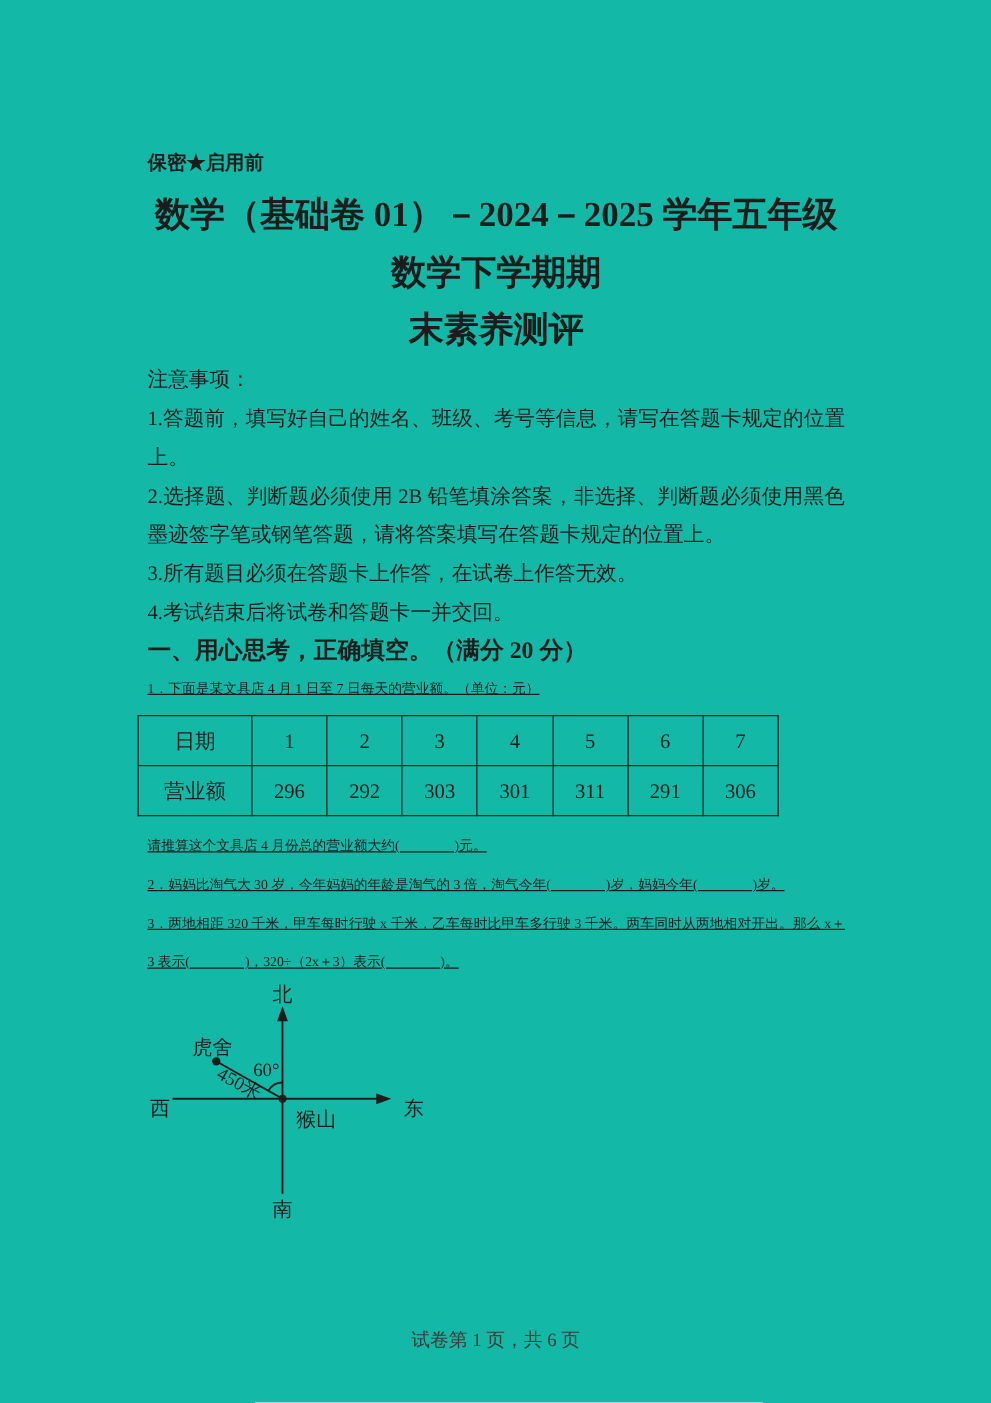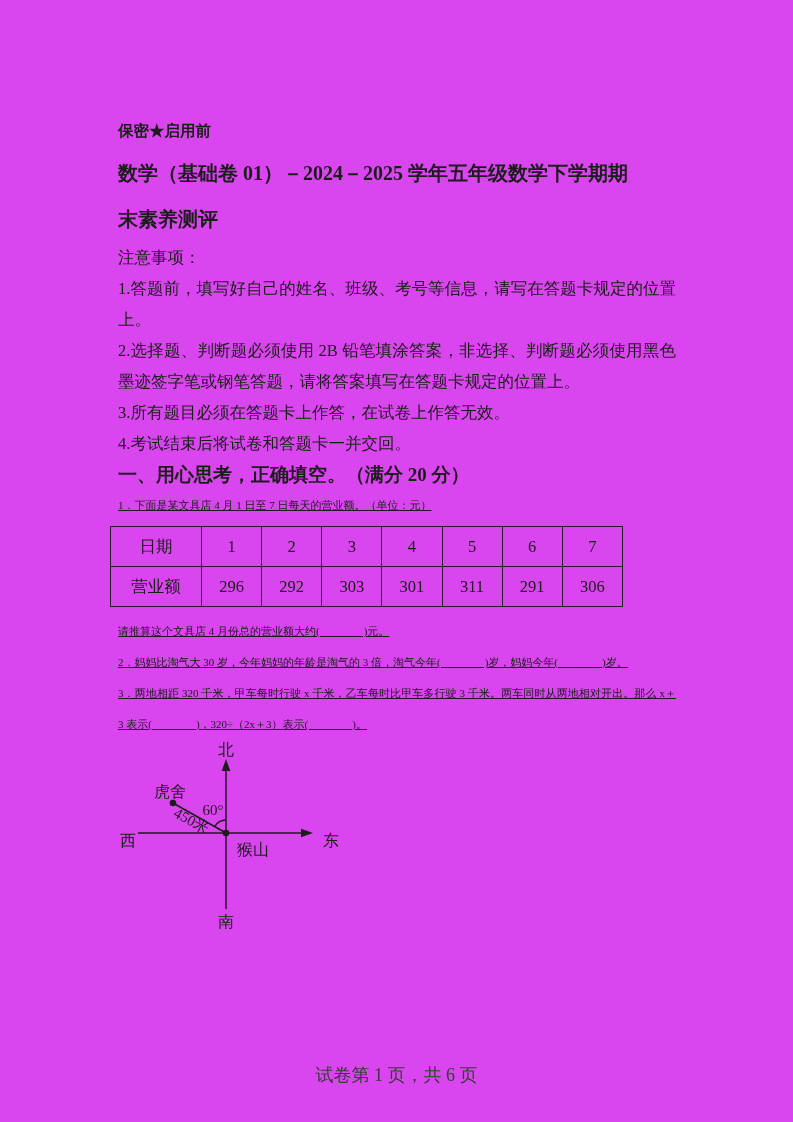--- a/index.html
+++ b/index.html
@@ -4,38 +4,38 @@
 <style>
   * { margin:0; padding:0; box-sizing:border-box; }
   html,body { background:#ffffff; }
   body {
     font-family:"Liberation Serif","DejaVu Serif",serif;
     color:#1c1c1c;
   }
   .page {
     position:relative;
     width:793px; height:1122px;
-    background:#d946ef;
+    background:#14b8a6;
     overflow:hidden;
   }
   .content {
     position:absolute;
     left:118px; top:120px;
     width:558px;
   }
   .secrecy {
     font-weight:bold;
     font-size:15.5px;
     line-height:21px;
   }
   .title {
     margin-top:9px;
-    font-size:20px;
-    font-weight:bold;
-    text-align:left;
+    font-size:28px;
+    font-weight:bold;
+    text-align:center;
     line-height:46px;
   }
   .title .t-line { display:block; }
   .exam-info {
     margin-top:2px;
     font-weight:bold;
     font-size:16.5px;
     text-align:center;
     line-height:31px;
   }
@@ -94,21 +94,21 @@
     font-family:"Liberation Serif","DejaVu Serif",serif;
     font-size:16px;
     fill:#1c1c1c;
   }
   svg.diagram text.small { font-size:15px; }
   .footer {
     position:absolute;
     left:0; right:0;
     top:1063px;
     text-align:center;
-    font-size:18px;
+    font-size:15px;
     color:#3a3a3a;
   }
 </style>
 </head>
 <body>
 
 <div class="page">
   <div class="content">
 
     <div class="secrecy">保密★启用前</div>

